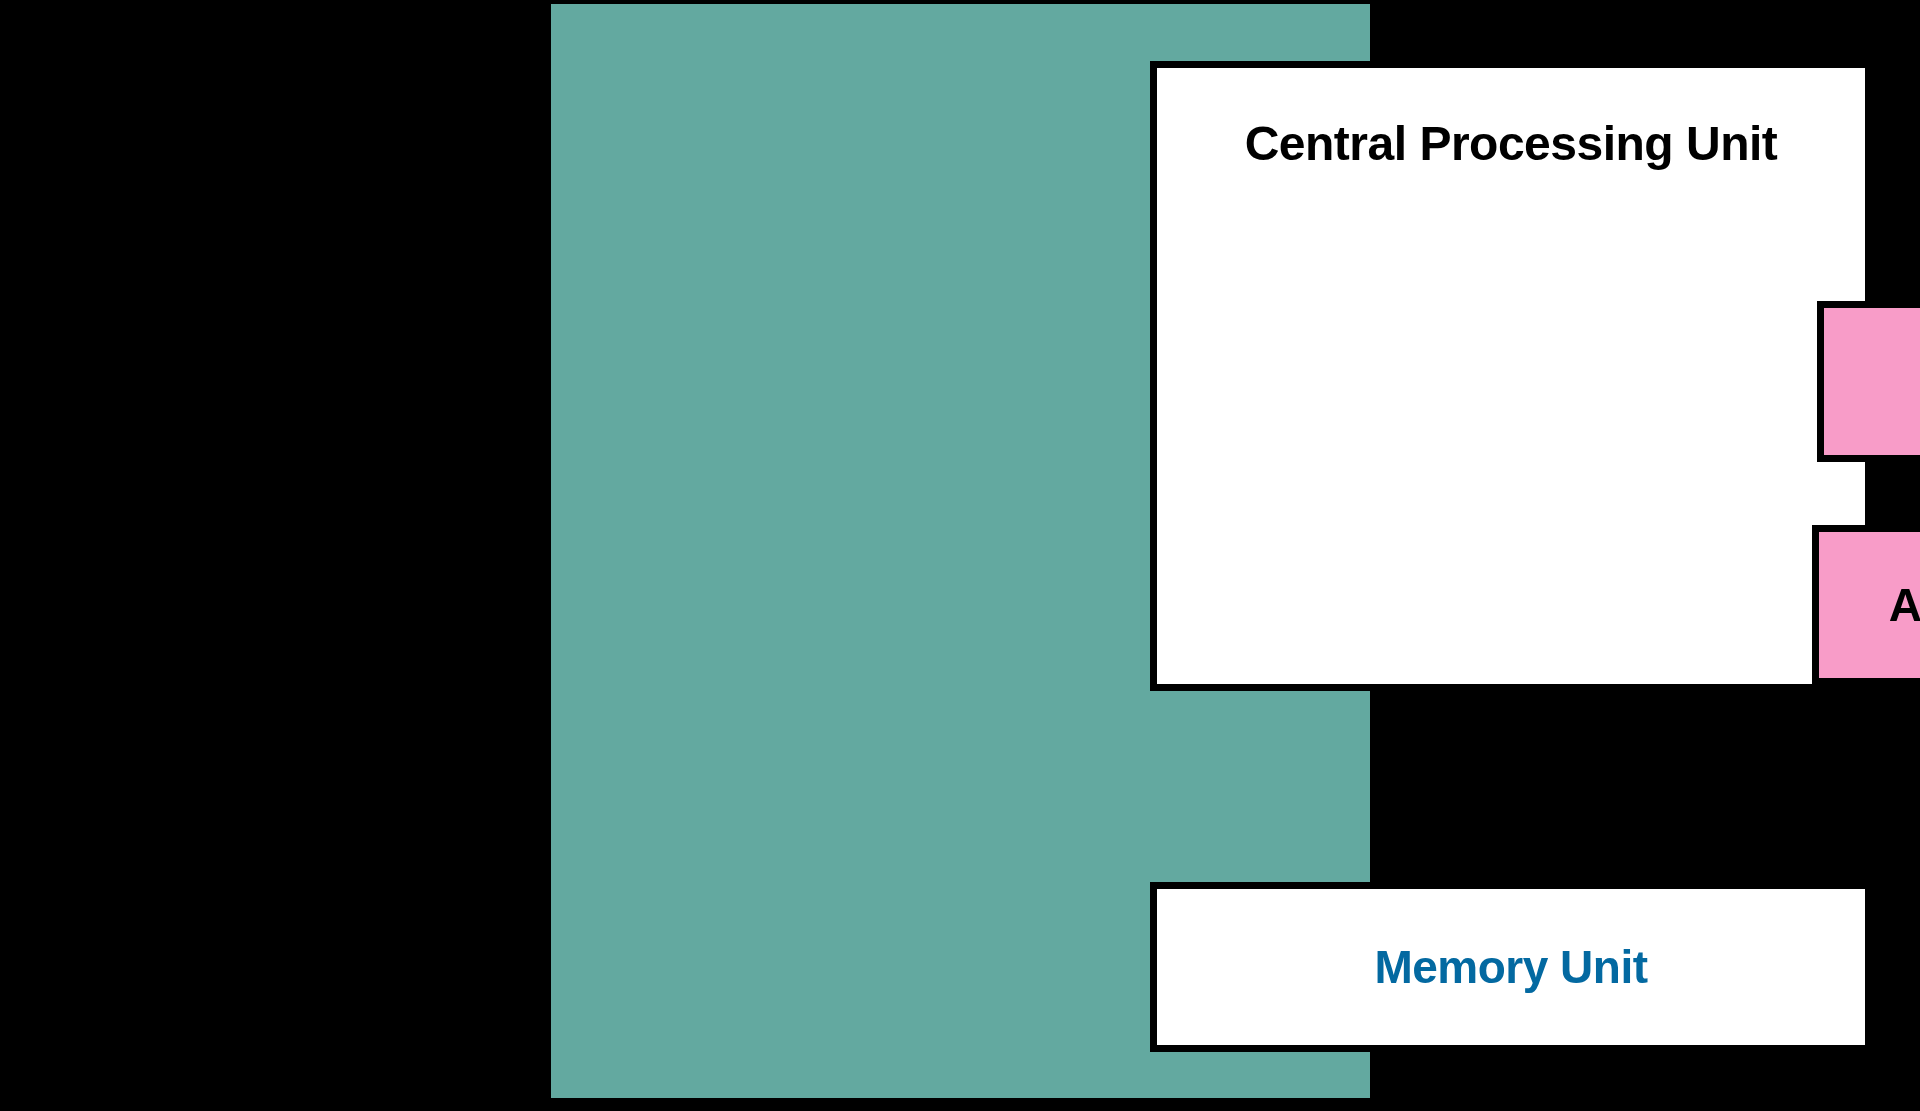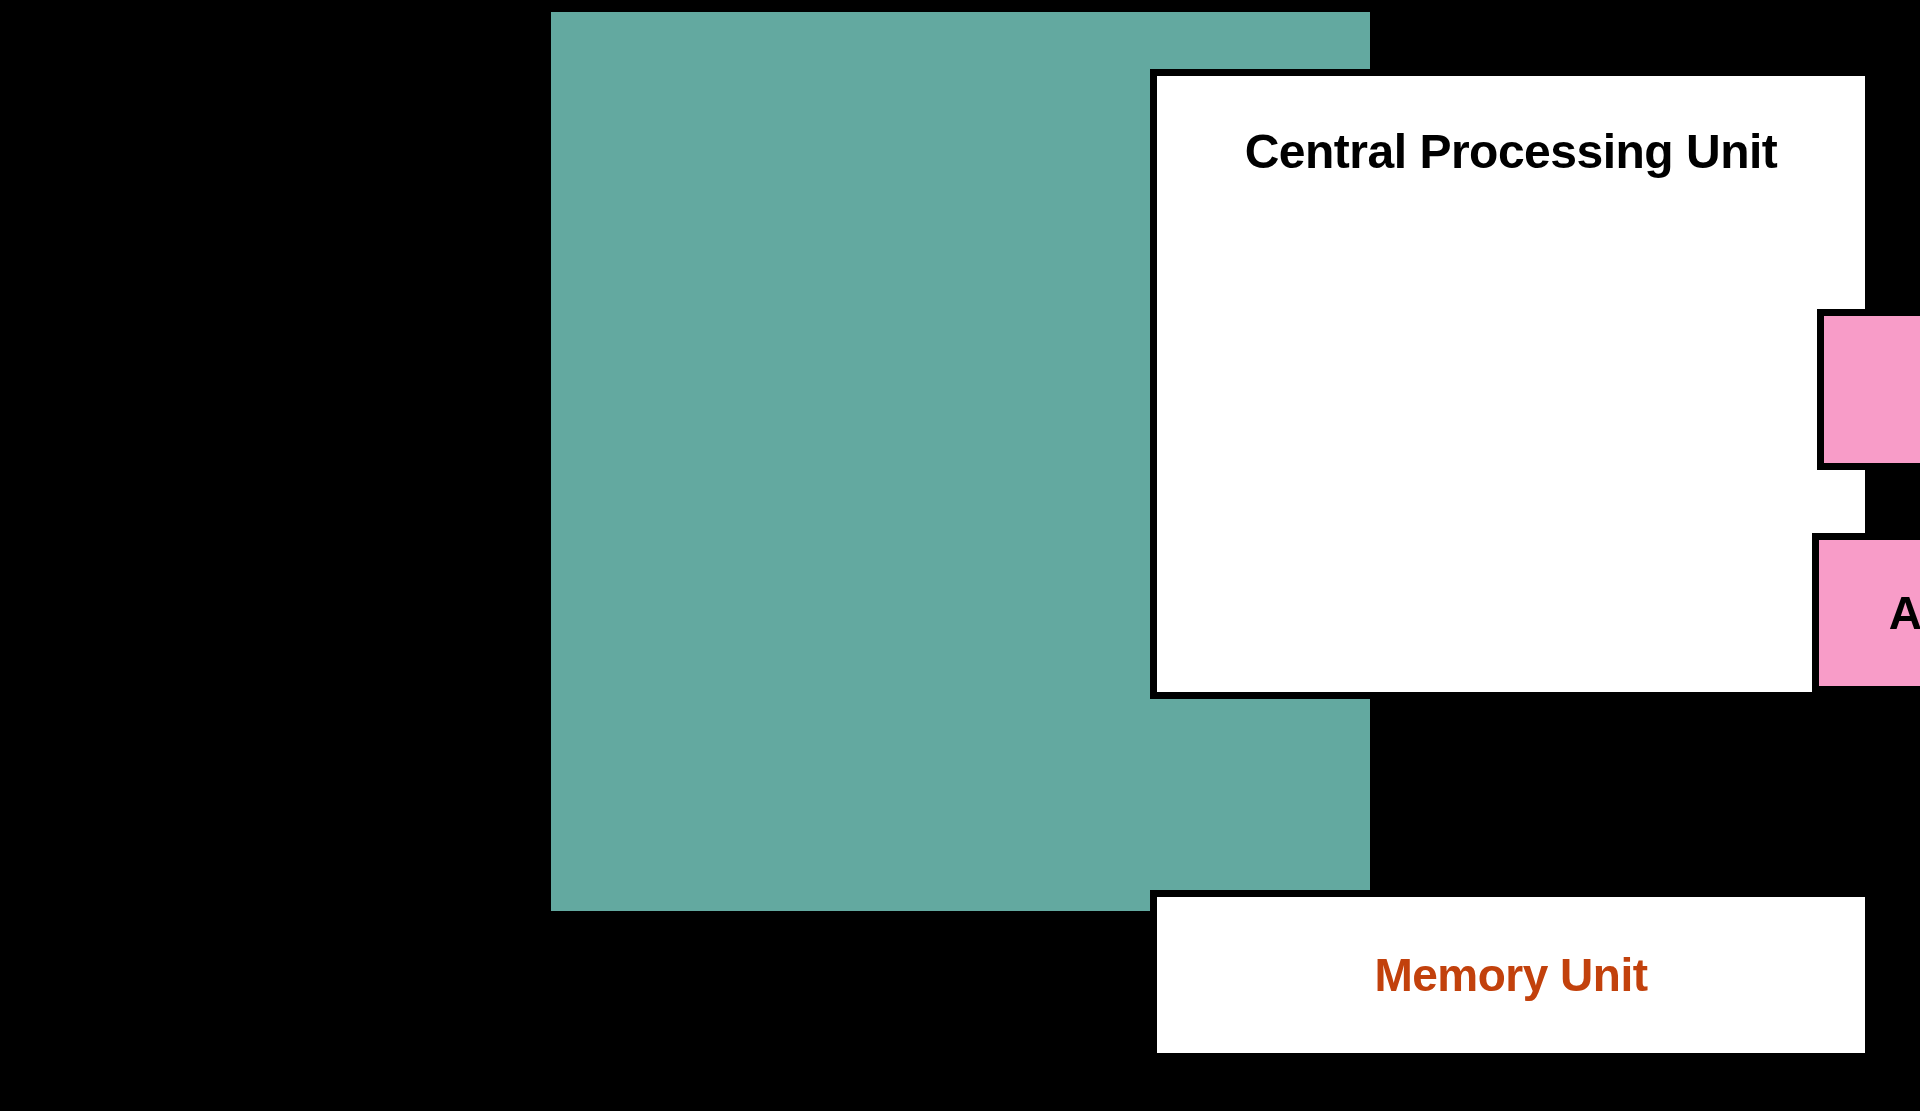--- a/index.html
+++ b/index.html
@@ -19,23 +19,23 @@
     position: relative;
     width: 1920px;
     height: 1111px;
     background: #000000;
   }
 
   
   #system-panel {
     position: absolute;
     left: 551px;
-    top: 12px;
+    top: 4px;
     width: 819px;
-    height: 899px;
+    height: 1094px;
     background: #63a9a0;
   }
 
   
   .block {
     position: absolute;
     box-sizing: border-box;
     background: #ffffff;
     border: 7px solid #000000;
   }
@@ -105,21 +105,21 @@
     width: 722px;
     height: 170px;
     display: flex;
     align-items: center;
     justify-content: center;
   }
 
   #memory-label {
     font-size: 46px;
     font-weight: bold;
-    color: #c2410c;
+    color: #0369a1;
     letter-spacing: -0.5px;
     line-height: 1;
     white-space: nowrap;
   }
 
   
   #connectors {
     position: absolute;
     left: 860px;
     top: 680px;

